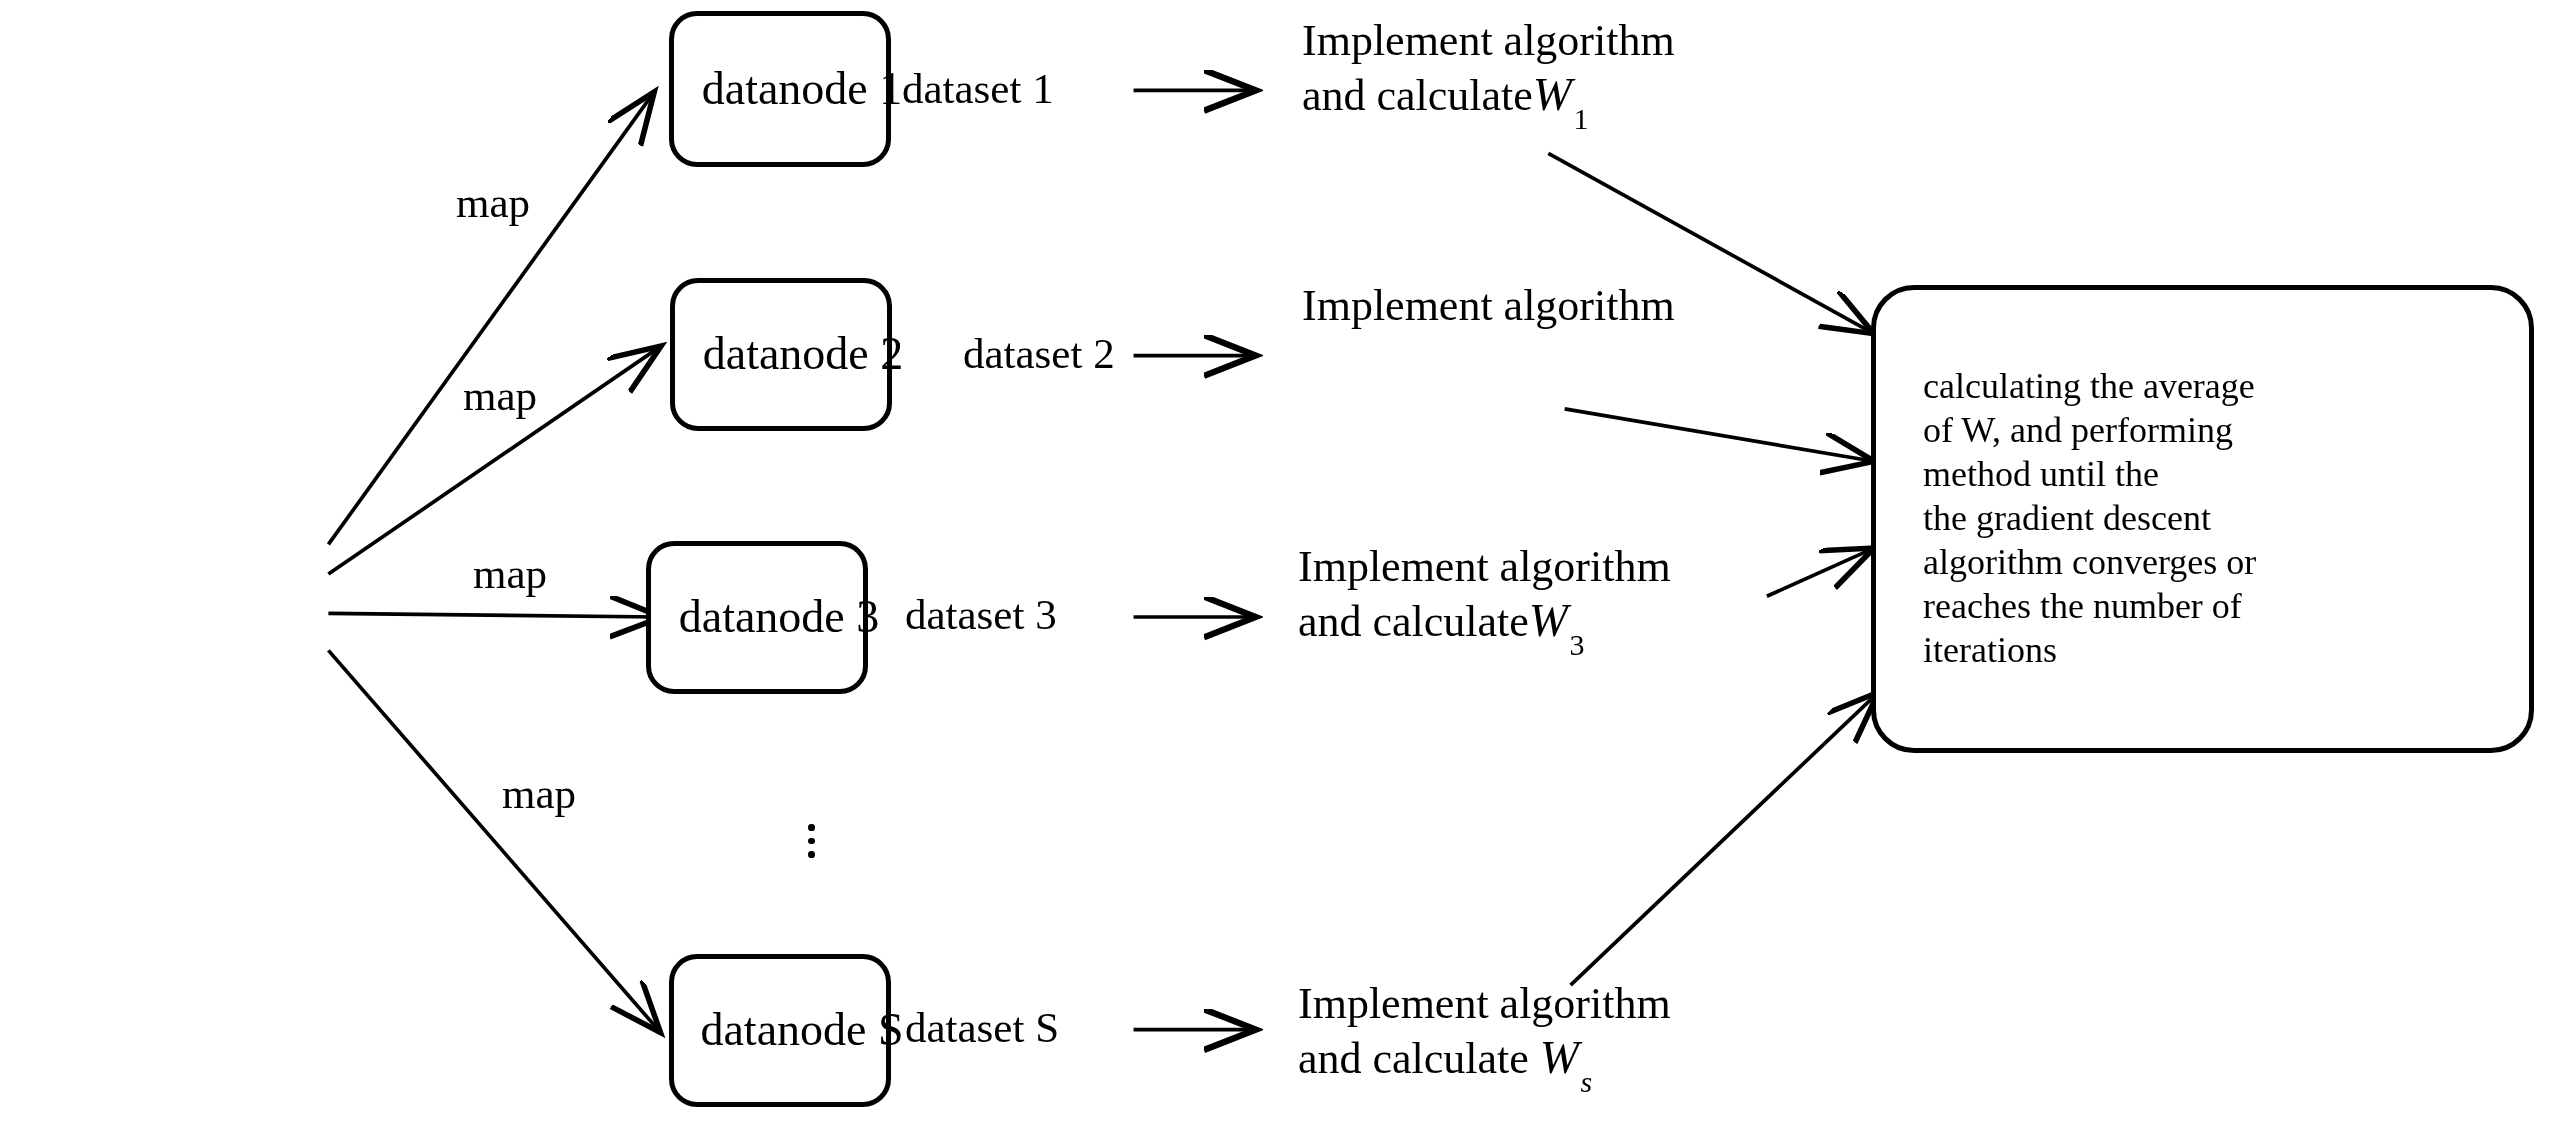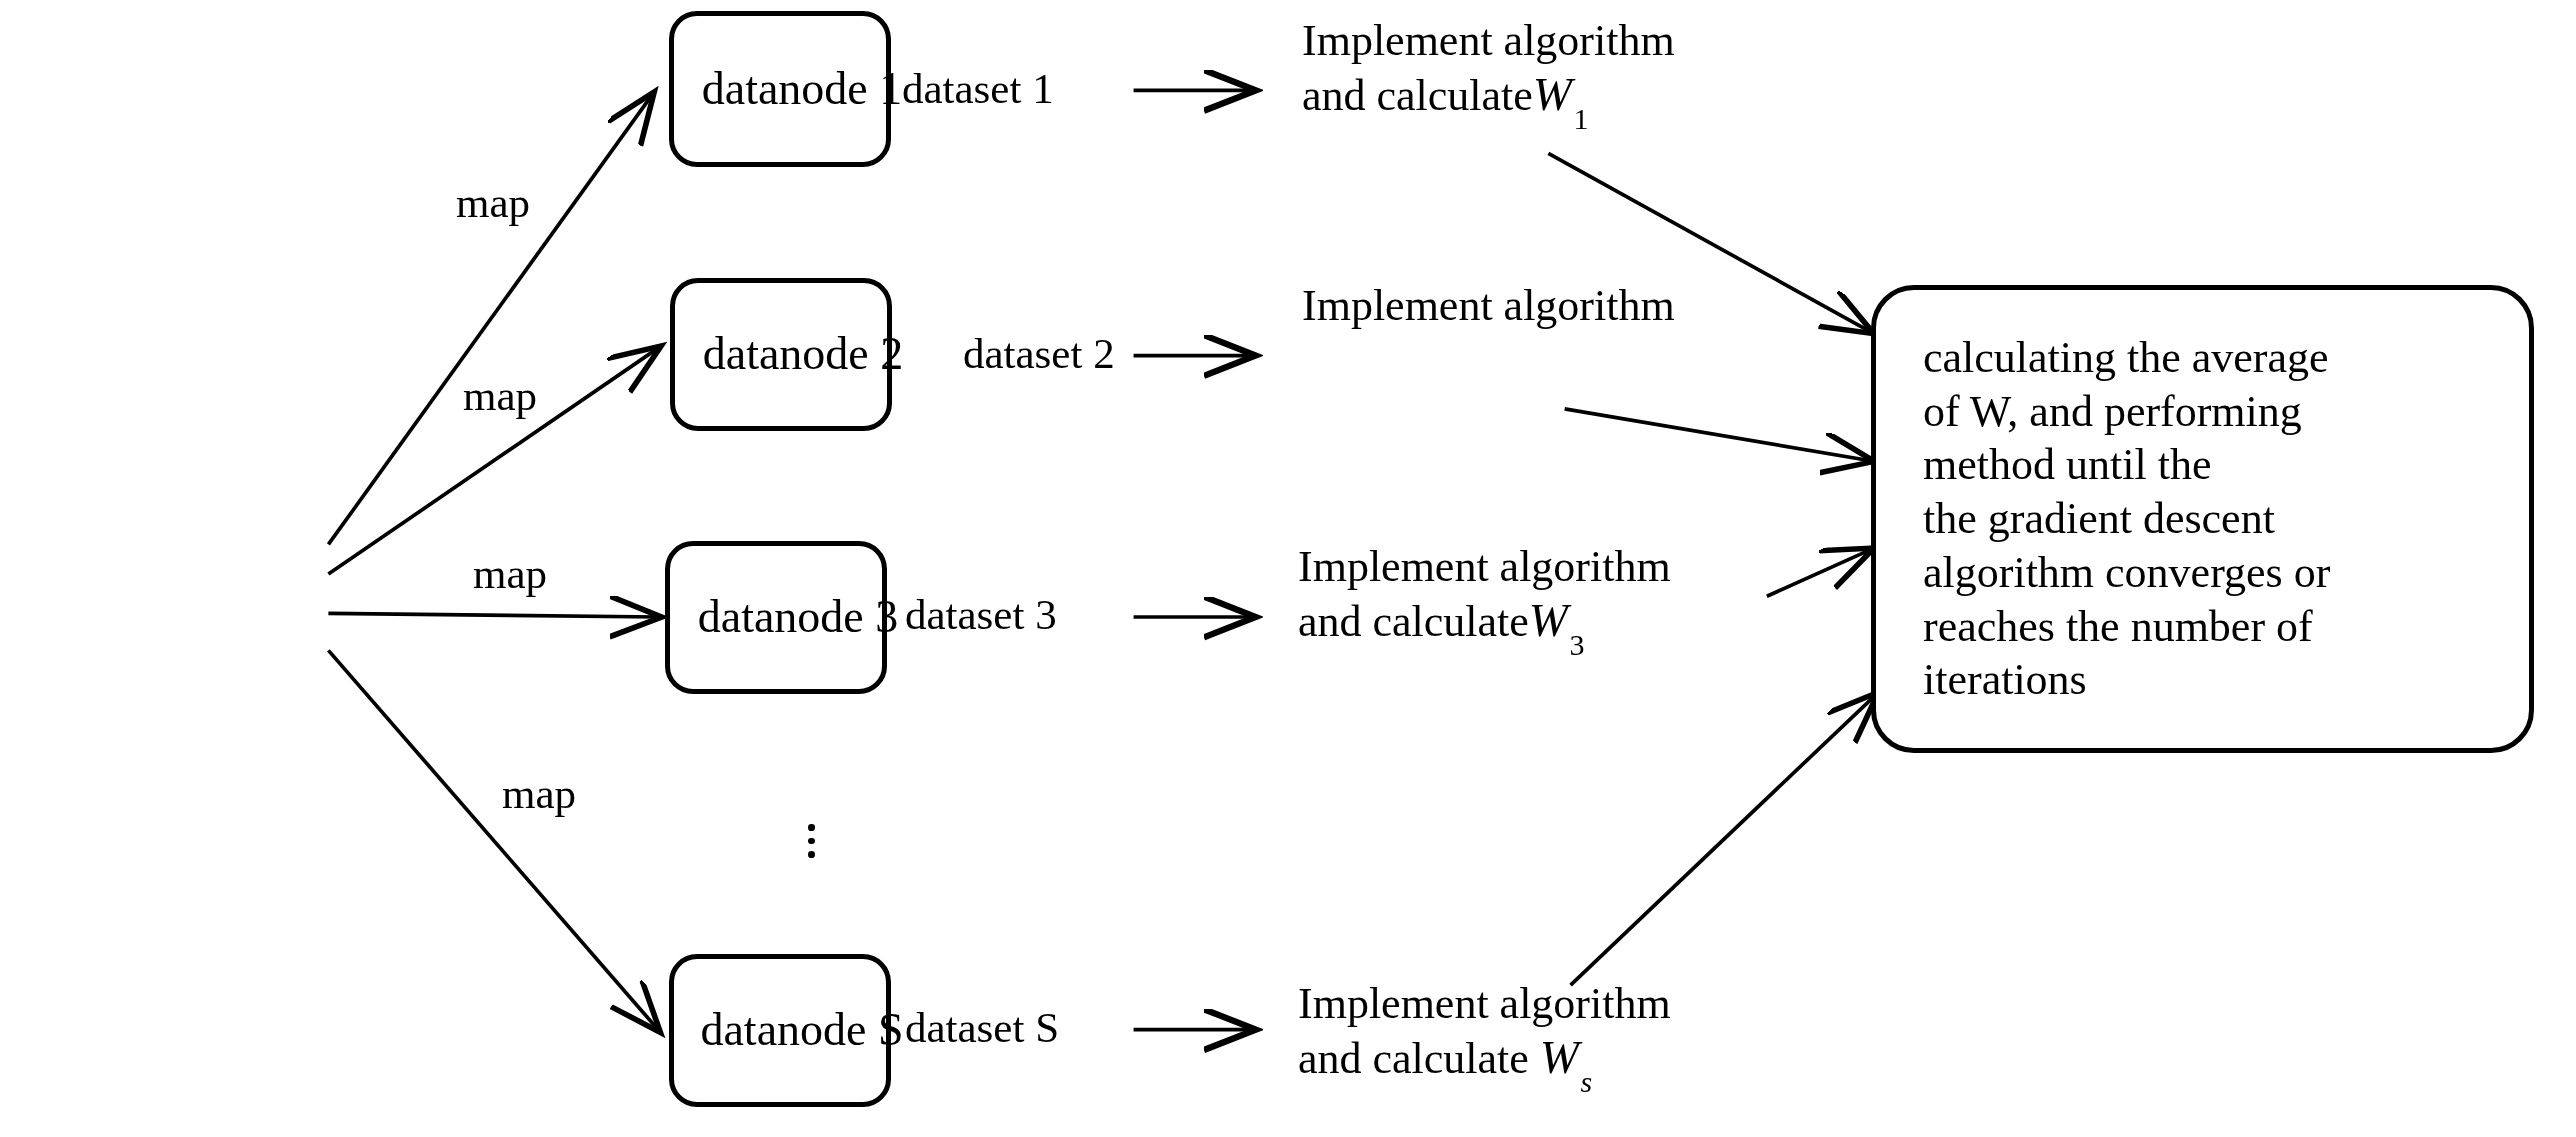--- a/index.html
+++ b/index.html
@@ -44,21 +44,21 @@
   .big-box {
     position: absolute;
     box-sizing: border-box;
     border: 5.2px solid #000000;
     border-radius: 43px;
     background: #ffffff;
     display: flex;
     align-items: center;
   }
   .big-box-text {
-    font-size: 44px;
+    font-size: 36px;
     line-height: 1.22;
     padding: 0 25px 0 47px;
   }
   .edge-label {
     position: absolute;
     font-size: 43px;
     line-height: 1.0;
     white-space: nowrap;
   }
   .impl-block {
@@ -141,21 +141,21 @@
 
 
   <div class="node-box" style="left:669px; top:11px; width:222px; height:156px;">
     <span class="node-label">datanode 1</span>
   </div>
 
   <div class="node-box" style="left:670px; top:278px; width:222px; height:153px;">
     <span class="node-label">datanode 2</span>
   </div>
 
-  <div class="node-box" style="left:665px; top:541px; width:222px; height:153px;">
+  <div class="node-box" style="left:646px; top:541px; width:222px; height:153px;">
     <span class="node-label">datanode 3</span>
   </div>
 
   <div class="node-box" style="left:669px; top:954px; width:222px; height:153px;">
     <span class="node-label">datanode S</span>
   </div>
 
   <div class="edge-label" style="left:456px; top:181px;">map</div>
   <div class="edge-label" style="left:463px; top:374px;">map</div>
   <div class="edge-label" style="left:473px; top:552px;">map</div>

